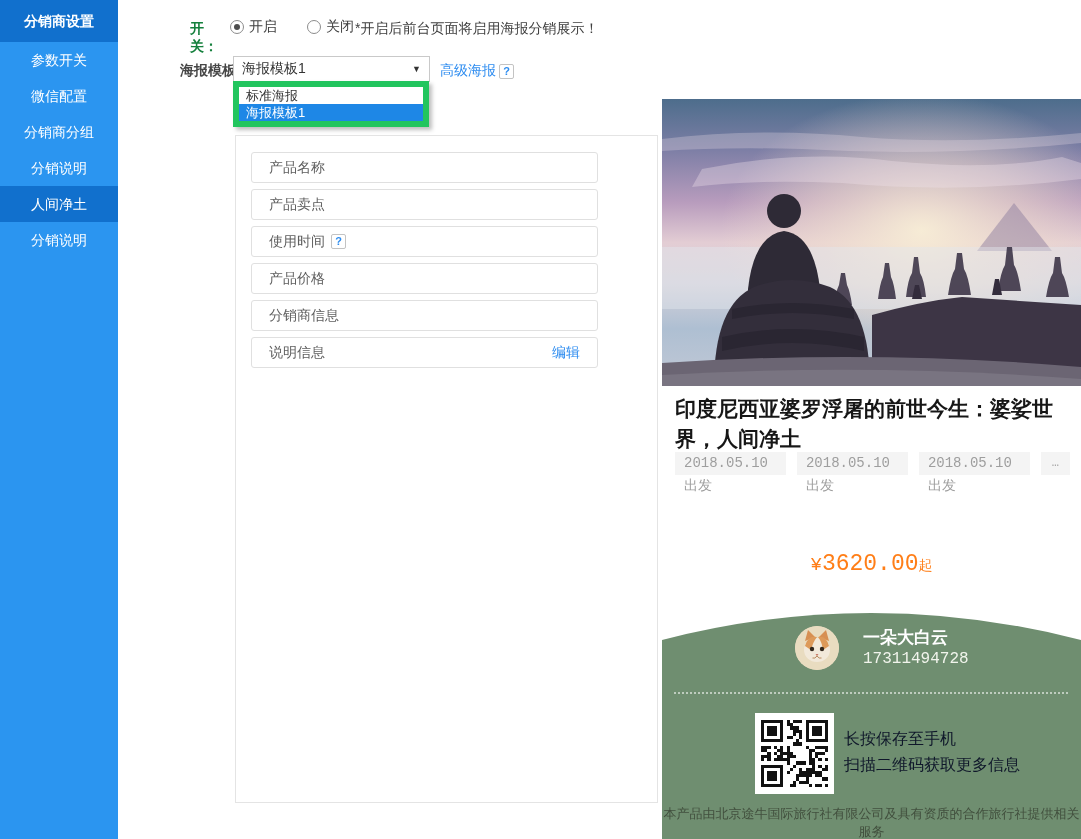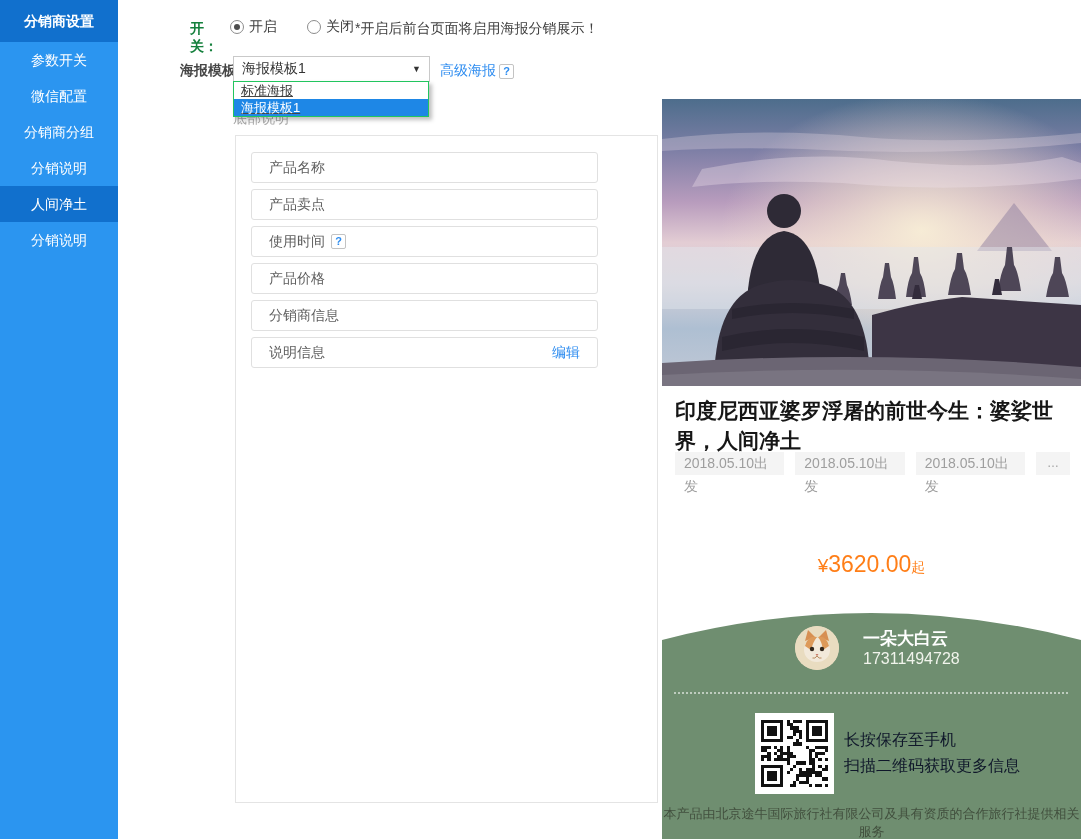--- a/index.html
+++ b/index.html
@@ -31,37 +31,37 @@
   .help-icon { display:inline-block; width:15px; height:15px; line-height:13px; text-align:center;
                border:1px solid #c3c3c3; border-radius:2px; background:#fff; color:#2d8cf0;
                font-size:11px; font-weight:bold; margin:0 3px; cursor:pointer; }
   .tpl-select { position:absolute; left:115px; top:6px; width:197px; height:26px; border:1px solid #c9c9c9;
                 background:#fff; display:flex; align-items:center; padding:0 8px; cursor:pointer; }
   .tpl-select .value { flex:1; color:#333; }
   .tpl-select .arrow { font-size:9px; color:#333; }
   .advanced-link { position:absolute; left:322px; top:12px; display:flex; align-items:center; }
   .advanced-link a { color:#2d8cf0; text-decoration:none; cursor:pointer; }
 
-  .dropdown { position:absolute; left:115px; top:31px; width:196px; background:#fff; border:1px solid #22c55e;
-              box-shadow:3px 3px 4px rgba(0,0,0,0.25); z-index:20;text-decoration:underline; }
+  .dropdown { position:absolute; left:115px; top:31px; width:196px; background:#fff; border:6px solid #22c55e;
+              box-shadow:3px 3px 4px rgba(0,0,0,0.25); z-index:20; }
   .dropdown .opt { height:17px; line-height:17px; padding-left:7px; font-size:13px; color:#333; cursor:pointer; }
   .dropdown .opt.hl { background:#1e87e6; color:#fff; }
 
   .bottom-note { position:absolute; left:233px; top:110px; font-size:14px; color:#a8a8a8; z-index:5; }
 
   
   .form-panel { position:absolute; left:235px; top:135px; width:423px; height:668px; background:#fff;
                 border:1px solid #e4e4e4; }
   .form-row { position:absolute; left:15px; width:347px; height:31px; border:1px solid #e0e0e0; border-radius:3px;
               display:flex; align-items:center; padding:0 17px; font-size:14px; color:#5e5e5e; background:#fff; cursor:pointer; }
   .form-row .grow { flex:1; display:flex; align-items:center; }
   .form-row .edit-link { color:#2d8cf0; cursor:pointer; }
 
   
-  .poster { position:absolute; left:662px; top:0; width:419px; height:839px; background:#fff; }
+  .poster { position:absolute; left:662px; top:0; width:419px; height:839px; background:#fff;font-family:Liberation Mono, monospace; }
   .poster-photo { position:absolute; left:0; top:99px; width:419px; height:287px; overflow:hidden; }
   .poster-photo svg { display:block; }
   .poster-title { position:absolute; left:13px; top:396px; width:396px; font-size:21px; line-height:30px;
                   font-weight:bold; color:#161616; }
   .poster-dates { position:absolute; left:13px; top:452px; display:flex; align-items:center; }
   .date-badge { background:#f4f4f4; color:#9e9e9e; font-size:14px; height:23px; line-height:23px;
                 padding:0 9px; margin-right:11px; }
   .date-badge.more { padding:0 11px; font-size:12px; }
   .poster-desc { position:absolute; left:13px; top:482px; width:398px; font-size:17px; line-height:28px; color:#3d3d3d; }
   .poster-price { position:absolute; left:0; top:551px; width:419px; text-align:center; color:#ff7e17; }

